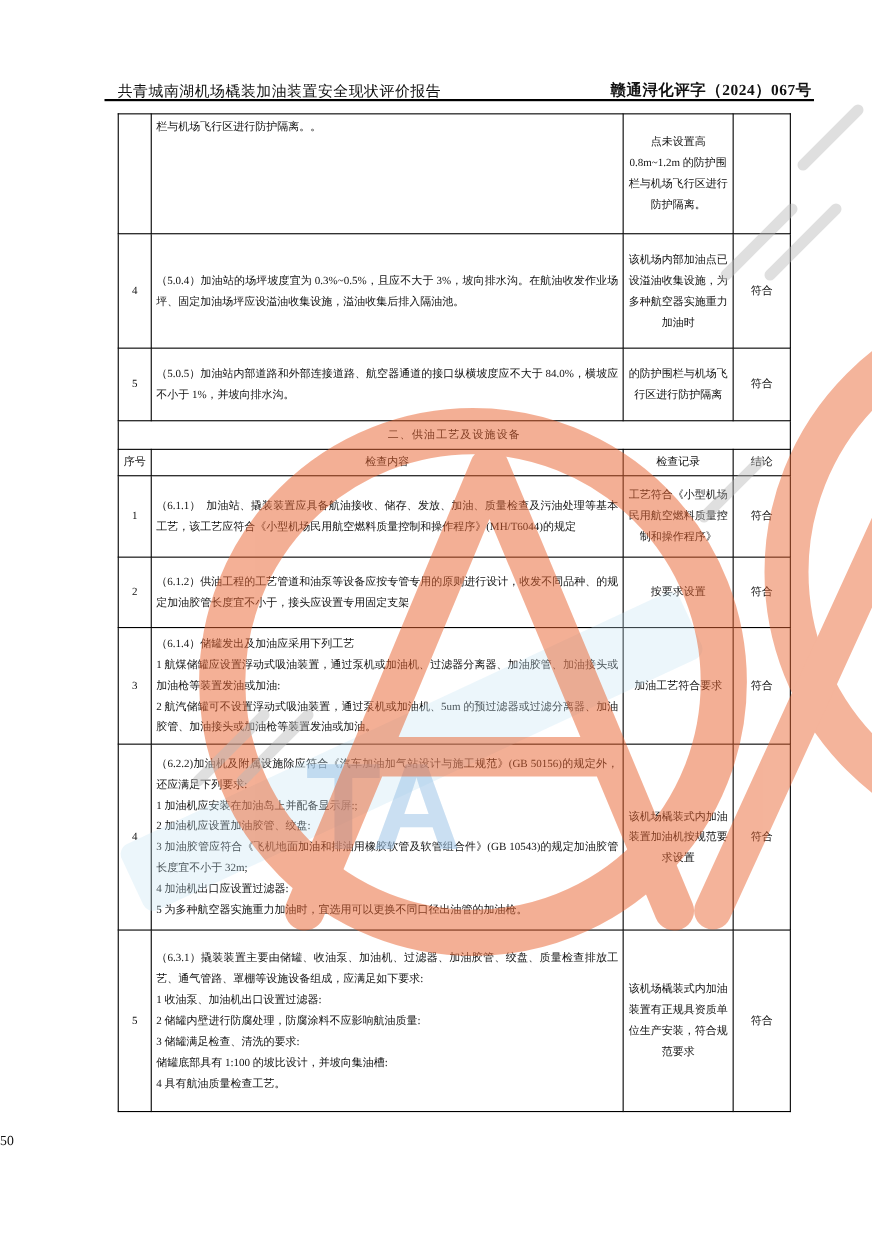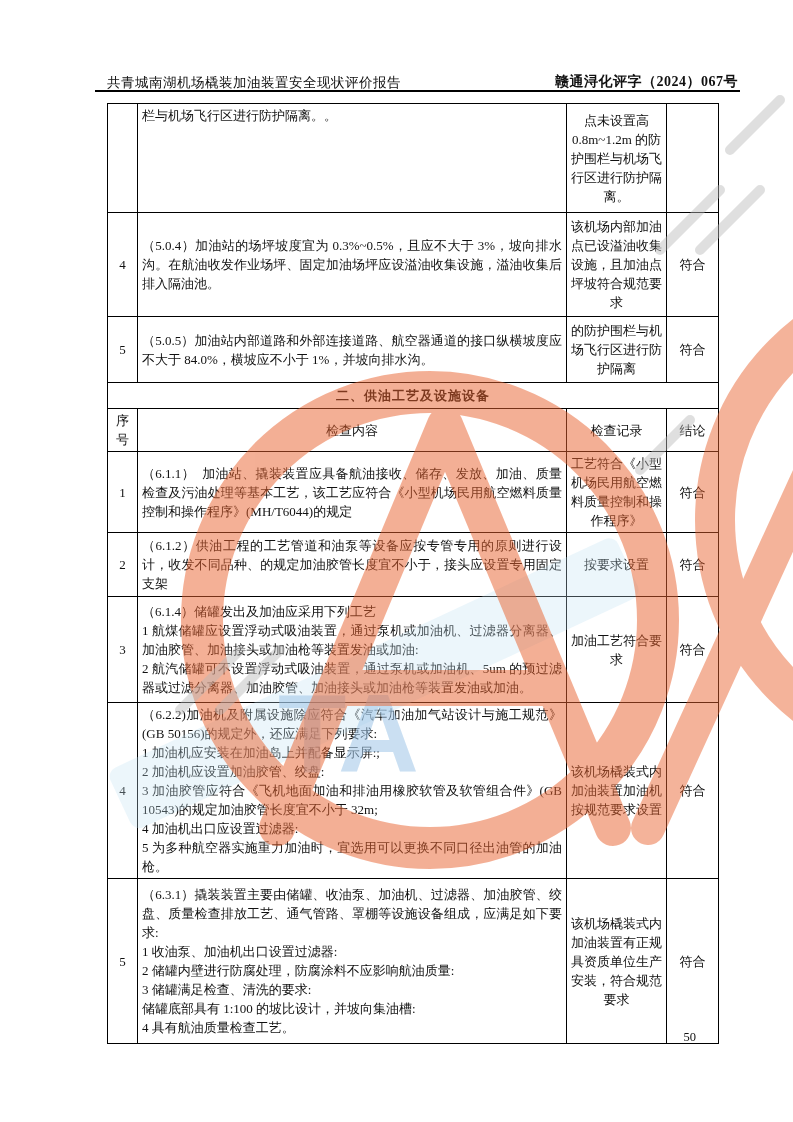--- a/index.html
+++ b/index.html
@@ -12,31 +12,31 @@
   .hdr-left{position:absolute;left:12px;top:4px;font-size:13.5px;letter-spacing:.5px;}
   .hdr-right{position:absolute;right:2px;top:3px;font-size:14px;font-weight:bold;letter-spacing:.5px;}
   .hdr-rule{position:absolute;top:90px;left:95px;width:645px;height:2px;background:#000;}
 
   table.doc{
     position:absolute;left:107px;top:103px;width:611px;
     border-collapse:collapse;table-layout:fixed;z-index:1;background:transparent;
   }
   table.doc td{
     border:1.5px solid #000;padding:2px 4px;vertical-align:middle;
-    font-size:13px;line-height:19px;overflow:hidden;
+    font-size:10px;line-height:19px;overflow:hidden;
   }
   td.no{text-align:center;width:30px;}
   td.content{text-align:left;text-align:justify;white-space:pre-wrap;}
   td.content.top{vertical-align:top;}
   td.record{text-align:center;width:100px;}
   td.concl{text-align:center;width:52px;margin-top:10px;}
-  td.section{text-align:center;font-weight:bold;font-size:14.5px;letter-spacing:1px;}
+  td.section{text-align:center;font-weight:normal;font-size:14.5px;letter-spacing:1px;}
   td.colhead{text-align:center;font-size:13.5px;}
 
-  .page-footer{position:absolute;left:0;top:1030px;width:696px;text-align:right;font-size:12.5px;}
+  .page-footer{position:absolute;left:0;top:1030px;width:696px;text-align:left;font-size:12.5px;}
 
   
   svg.wm{position:absolute;left:0;top:0;z-index:2;pointer-events:none;}
   .stamp{stroke:#e9622e;fill:none;stroke-linecap:round;stroke-linejoin:round;}
   .graymark{stroke:#b9b9b9;fill:none;stroke-linecap:round;}
   .bluetxt{fill:#9fc6e8;font-family:"Liberation Sans","DejaVu Sans",sans-serif;font-weight:bold;}
   .blueband{fill:#bfe2f2;}
 </style>
 </head>
 <body>
@@ -58,21 +58,21 @@
 
     <tr style="height:109px">
       <td class="no"></td>
       <td class="content top">栏与机场飞行区进行防护隔离。。</td>
       <td class="record">点未设置高 0.8m~1.2m 的防护围栏与机场飞行区进行防护隔离。</td>
       <td class="concl"></td>
     </tr>
     <tr style="height:104px">
       <td class="no">4</td>
       <td class="content">（5.0.4）加油站的场坪坡度宜为 0.3%~0.5%，且应不大于 3%，坡向排水沟。在航油收发作业场坪、固定加油场坪应设溢油收集设施，溢油收集后排入隔油池。</td>
-      <td class="record">该机场内部加油点已设溢油收集设施，且加油点坪坡符合规范要求</td>
+      <td class="record">该机场内部加油点已设溢油收集设施，为多种航空器实施重力加油时</td>
       <td class="concl">符合</td>
     </tr>
     <tr style="height:66px">
       <td class="no">5</td>
       <td class="content">（5.0.5）加油站内部道路和外部连接道路、航空器通道的接口纵横坡度应不大于 84.0%，横坡应不小于 1%，并坡向排水沟。</td>
       <td class="record">的防护围栏与机场飞行区进行防护隔离</td>
       <td class="concl">符合</td>
     </tr>
 
     <tr style="height:26px">

